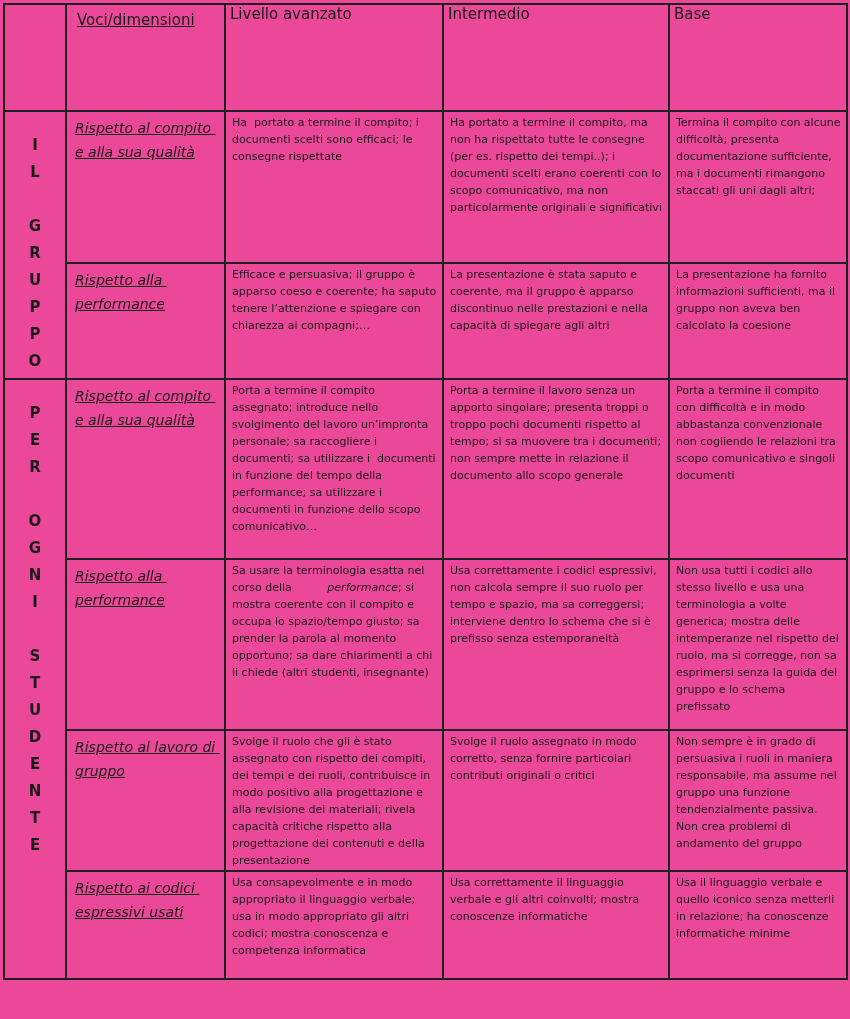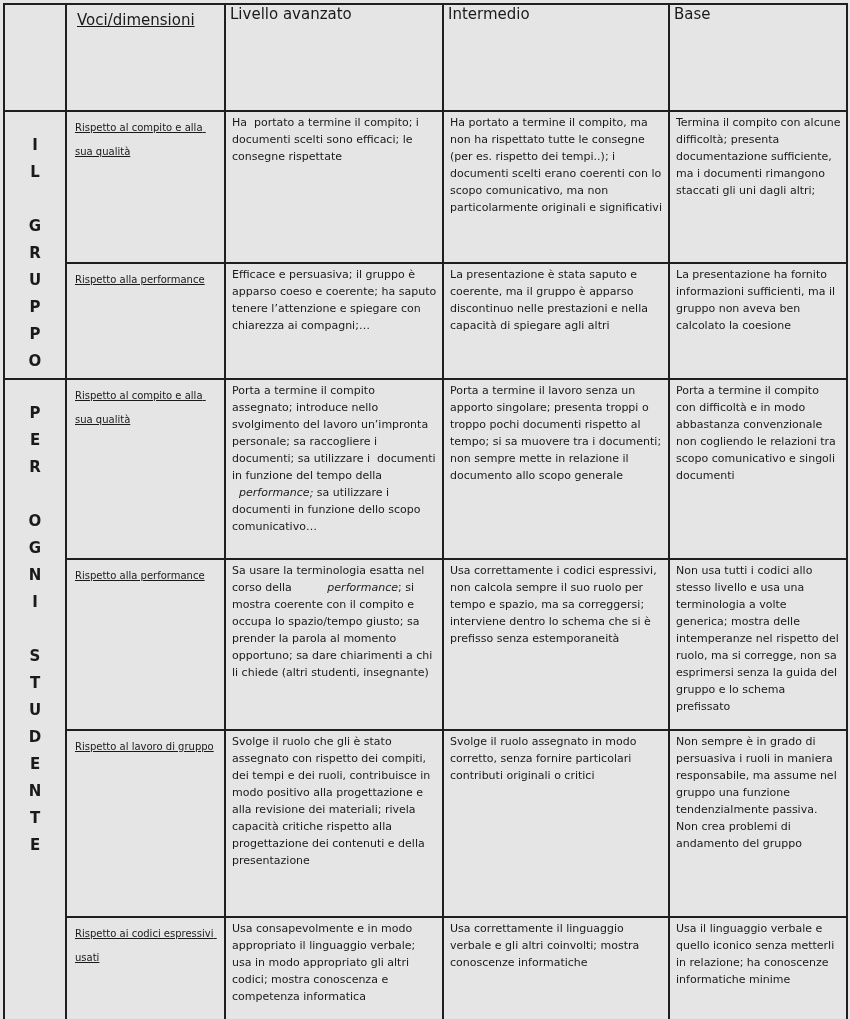--- a/index.html
+++ b/index.html
@@ -7,21 +7,21 @@
     padding: 0;
     background: #ffffff;
     font-family: "DejaVu Sans", "Liberation Sans", sans-serif;
     color: #1a1a1a;
   }
   .page {
     width: 850px;
     height: 1019px;
     box-sizing: border-box;
     padding: 3px;
-    background: #e5e5e5;
+    background: #ec4899;
     overflow: hidden;
   }
   table.rubric {
     border-collapse: collapse;
     table-layout: fixed;
     width: 843px;
   }
   table.rubric td {
     border: 2px solid #1f1f1f;
     vertical-align: top;
@@ -46,39 +46,40 @@
   td.sec {
     font-weight: bold;
     font-size: 15px;
     text-align: center;
     padding-top: 20px;
     line-height: 27px;
     white-space: pre-wrap;
   }
   
   td.voce {
-    font-size: 10px;
+    font-size: 14px;
     line-height: 24px;
     padding: 4px 6px 0 8px;
     text-decoration: underline;
     white-space: pre-wrap;
+    font-style: italic;
   }
   
   td.body {
     font-size: 11px;
     line-height: 17px;
     padding: 2px 5px 0 6px;
     white-space: pre-wrap;
   }
   
   tr.r1 { height: 152px; }
   tr.r2 { height: 116px; }
   tr.r3 { height: 180px; }
   tr.r4 { height: 171px; }
-  tr.r5 { height: 187px; }
+  tr.r5 { height: 141px; }
   tr.r6 { height: 108px; }
 </style>
 </head>
 <body>
 
 <div class="page">
   <table class="rubric">
     <colgroup>
       <col style="width:62px">
       <col style="width:159px">
@@ -130,21 +131,21 @@
 
 S
 T
 U
 D
 E
 N
 T
 E</td>
       <td class="voce">Rispetto al compito e alla sua qualità</td>
-      <td class="body"><span>Porta a termine il compito assegnato; introduce nello svolgimento del lavoro un’impronta personale; sa raccogliere i documenti; sa utilizzare i  documenti in funzione del tempo della </span><span style="font-style: italic; margin-left: 7px;">performance;</span><span> sa utilizzare i documenti in funzione dello scopo comunicativo…</span></td>
+      <td class="body"><span>Porta a termine il compito assegnato; introduce nello svolgimento del lavoro un’impronta personale; sa raccogliere i documenti; sa utilizzare i  documenti in funzione del tempo della </span><span style="">performance;</span><span> sa utilizzare i documenti in funzione dello scopo comunicativo…</span></td>
       <td class="body">Porta a termine il lavoro senza un apporto singolare; presenta troppi o troppo pochi documenti rispetto al tempo; si sa muovere tra i documenti; non sempre mette in relazione il documento allo scopo generale</td>
       <td class="body">Porta a termine il compito con difficoltà e in modo abbastanza convenzionale non cogliendo le relazioni tra scopo comunicativo e singoli documenti</td>
     </tr>
     <tr class="r4">
       <td class="voce">Rispetto alla performance</td>
       <td class="body"><span>Sa usare la terminologia esatta nel corso della </span><span style="font-style: italic; margin-left: 32px;">performance</span><span>; si mostra coerente con il compito e occupa lo spazio/tempo giusto; sa prender la parola al momento opportuno; sa dare chiarimenti a chi li chiede (altri studenti, insegnante)</span></td>
       <td class="body">Usa correttamente i codici espressivi, non calcola sempre il suo ruolo per tempo e spazio, ma sa correggersi; interviene dentro lo schema che si è prefisso senza estemporaneità</td>
       <td class="body">Non usa tutti i codici allo stesso livello e usa una terminologia a volte generica; mostra delle intemperanze nel rispetto del ruolo, ma si corregge, non sa esprimersi senza la guida del gruppo e lo schema prefissato</td>
     </tr>
     <tr class="r5">

